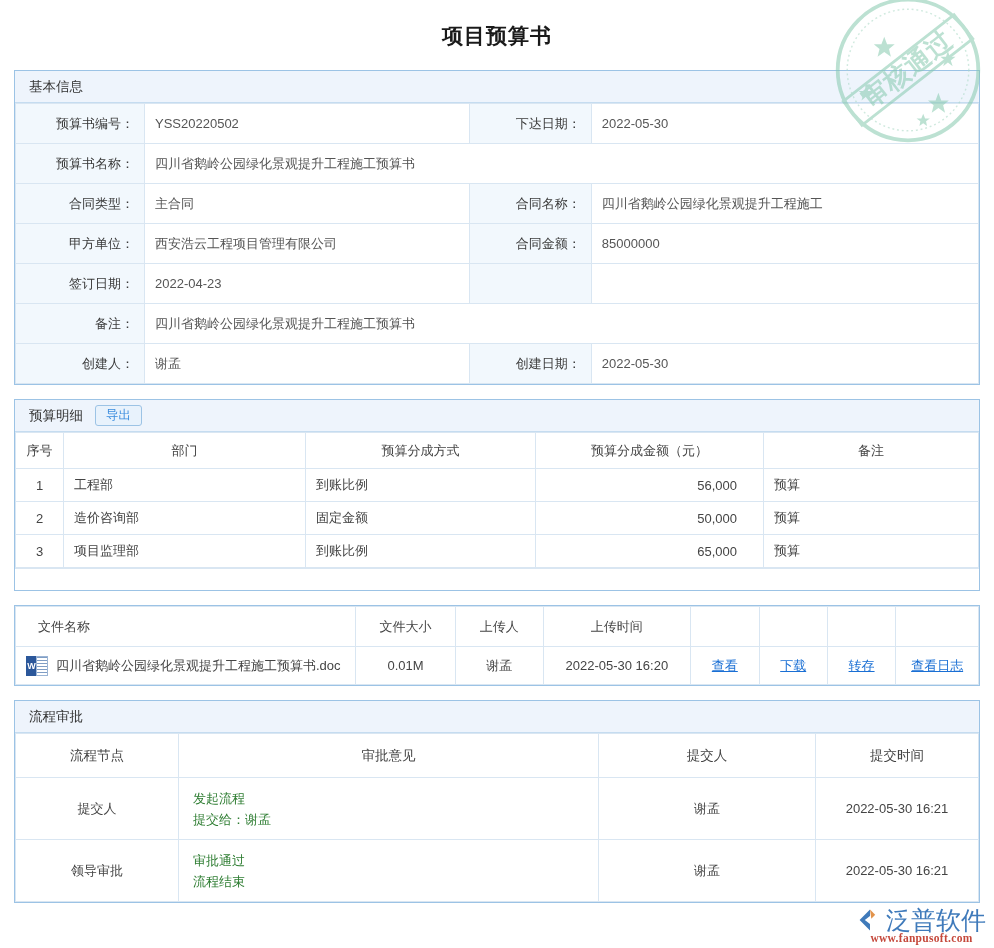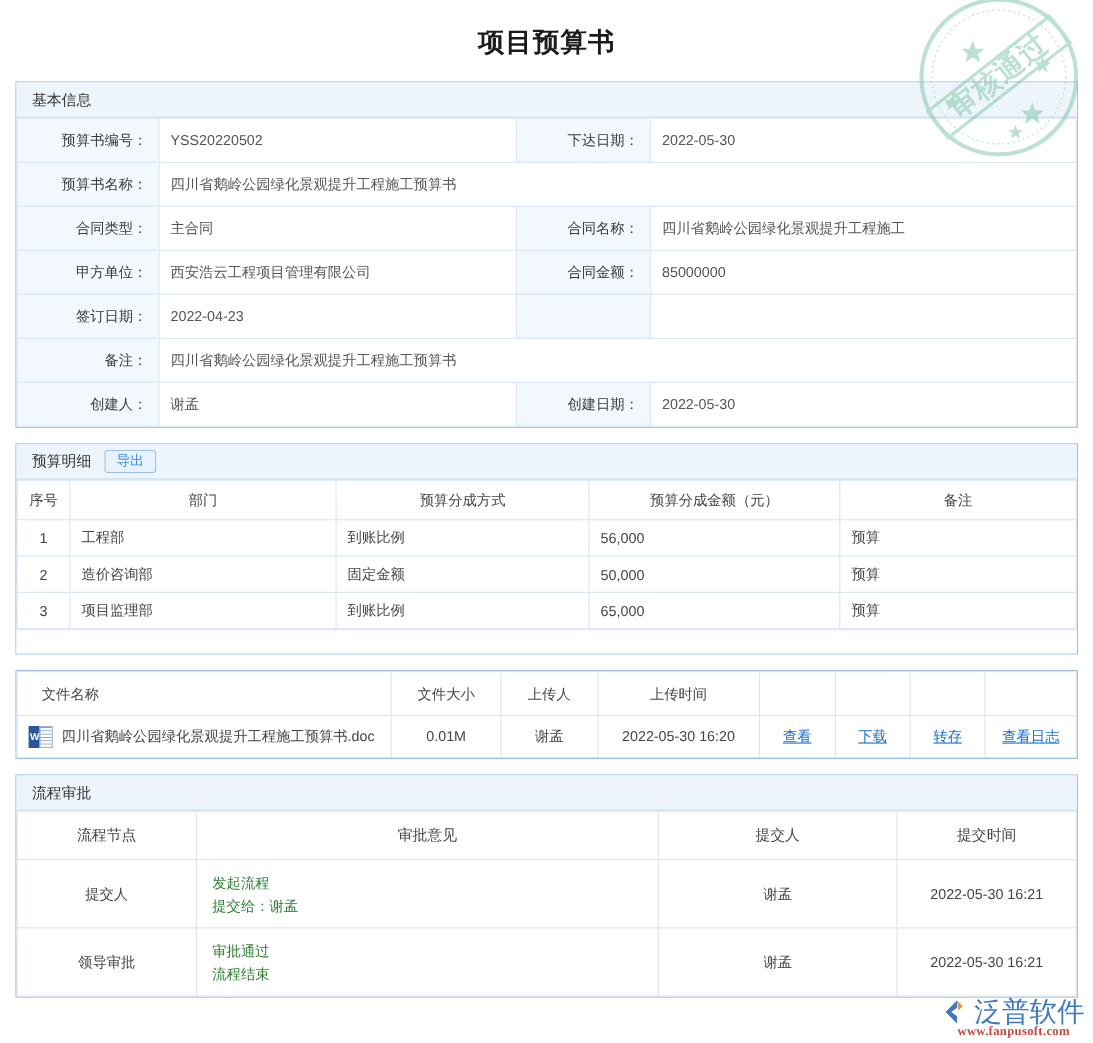--- a/index.html
+++ b/index.html
@@ -13,21 +13,21 @@
   }
   .page {
     position: relative;
     width: 994px; height: 948px;
     padding: 0 14px;
   }
 
   
   .doc-title {
     text-align: center;
-    font-size: 24px;
+    font-size: 21px;
     font-weight: bold;
     color: #1a1a1a;
     padding: 22px 0 20px 0;
     letter-spacing: 1px;
   }
 
   
   .panel {
     border: 1px solid #9cc3e5;
     background: #fff;
@@ -94,21 +94,21 @@
     height: 36px;
     text-align: center;
     color: #3a3a3a;
     background: #fff;
     font-size: 13px;
   }
   .detail-table td { height: 33px; color:#555; }
   .detail-table .c-idx  { width: 48px;  text-align: center; }
   .detail-table .c-dept { width: 242px; text-align: left; }
   .detail-table .c-mode { width: 230px; text-align: left; }
-  .detail-table .c-amt  { width: 228px; text-align: left; padding-right: 26px; }
+  .detail-table .c-amt  { width: 228px; text-align: right; padding-right: 26px; }
   .detail-table .c-rmk  { text-align: left; }
   .detail-table thead .c-amt { text-align:center; padding-right:10px; }
   .detail-table thead .c-dept,
   .detail-table thead .c-mode,
   .detail-table thead .c-rmk { text-align:center; }
   .detail-foot { height: 22px; background:#fff; border-top:1px solid #d9e6f2; }
 
   
   .att-table th { height: 40px; text-align: center; color:#3a3a3a; }
   .att-table td { height: 38px; color:#555; }

